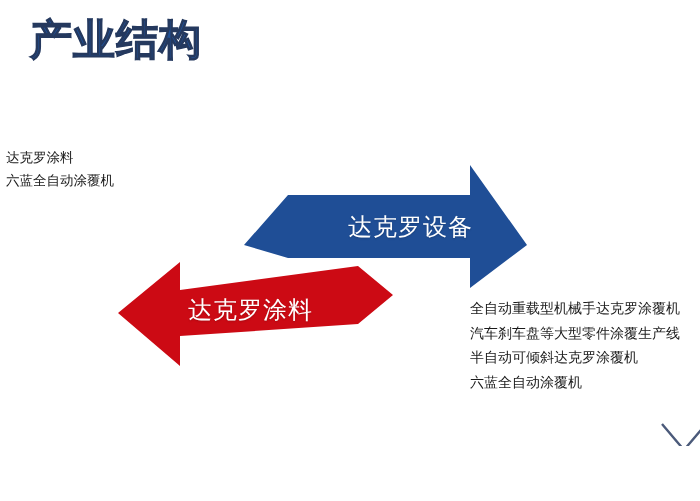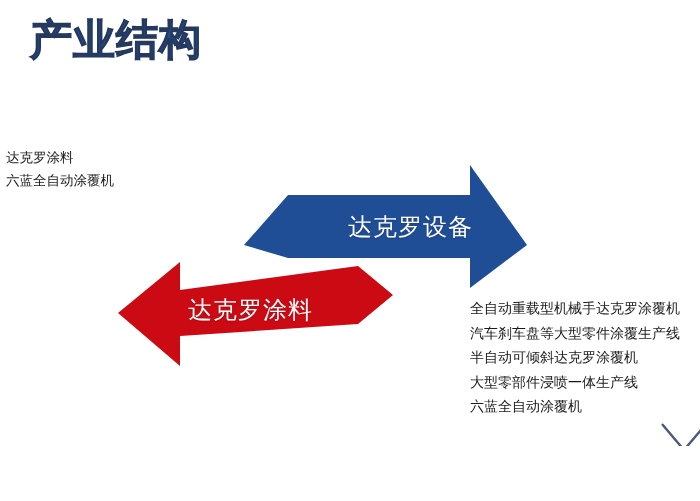--- a/index.html
+++ b/index.html
@@ -110,21 +110,20 @@
     <svg width="292" height="120" viewBox="0 0 292 120" xmlns="http://www.w3.org/2000/svg">
       <polygon points="6,57 68,6 68,34 246,10 281,39 246,68 68,80 68,110" fill="#cc0a14"></polygon>
     </svg>
   </div>
   <div id="red-arrow-label" class="arrow-label" style="color: rgb(255, 255, 255);">达克罗涂料</div>
 
   <div id="right-list" class="text-list">
     <span class="line">全自动重载型机械手达克罗涂覆机</span>
     <span class="line">汽车刹车盘等大型零件涂覆生产线</span>
     <span class="line">半自动可倾斜达克罗涂覆机</span>
-    <span class="line">大型零部件浸喷一体生产线</span>
     <span class="line">六蓝全自动涂覆机</span>
   </div>
 
   <svg id="corner-decoration" viewBox="0 0 46 40" xmlns="http://www.w3.org/2000/svg">
     <polyline points="2,4 24,30 46,4" fill="none" stroke="#2c3e63" stroke-width="2.4"></polyline>
   </svg>
 
 </div>
 
 </body></html>

